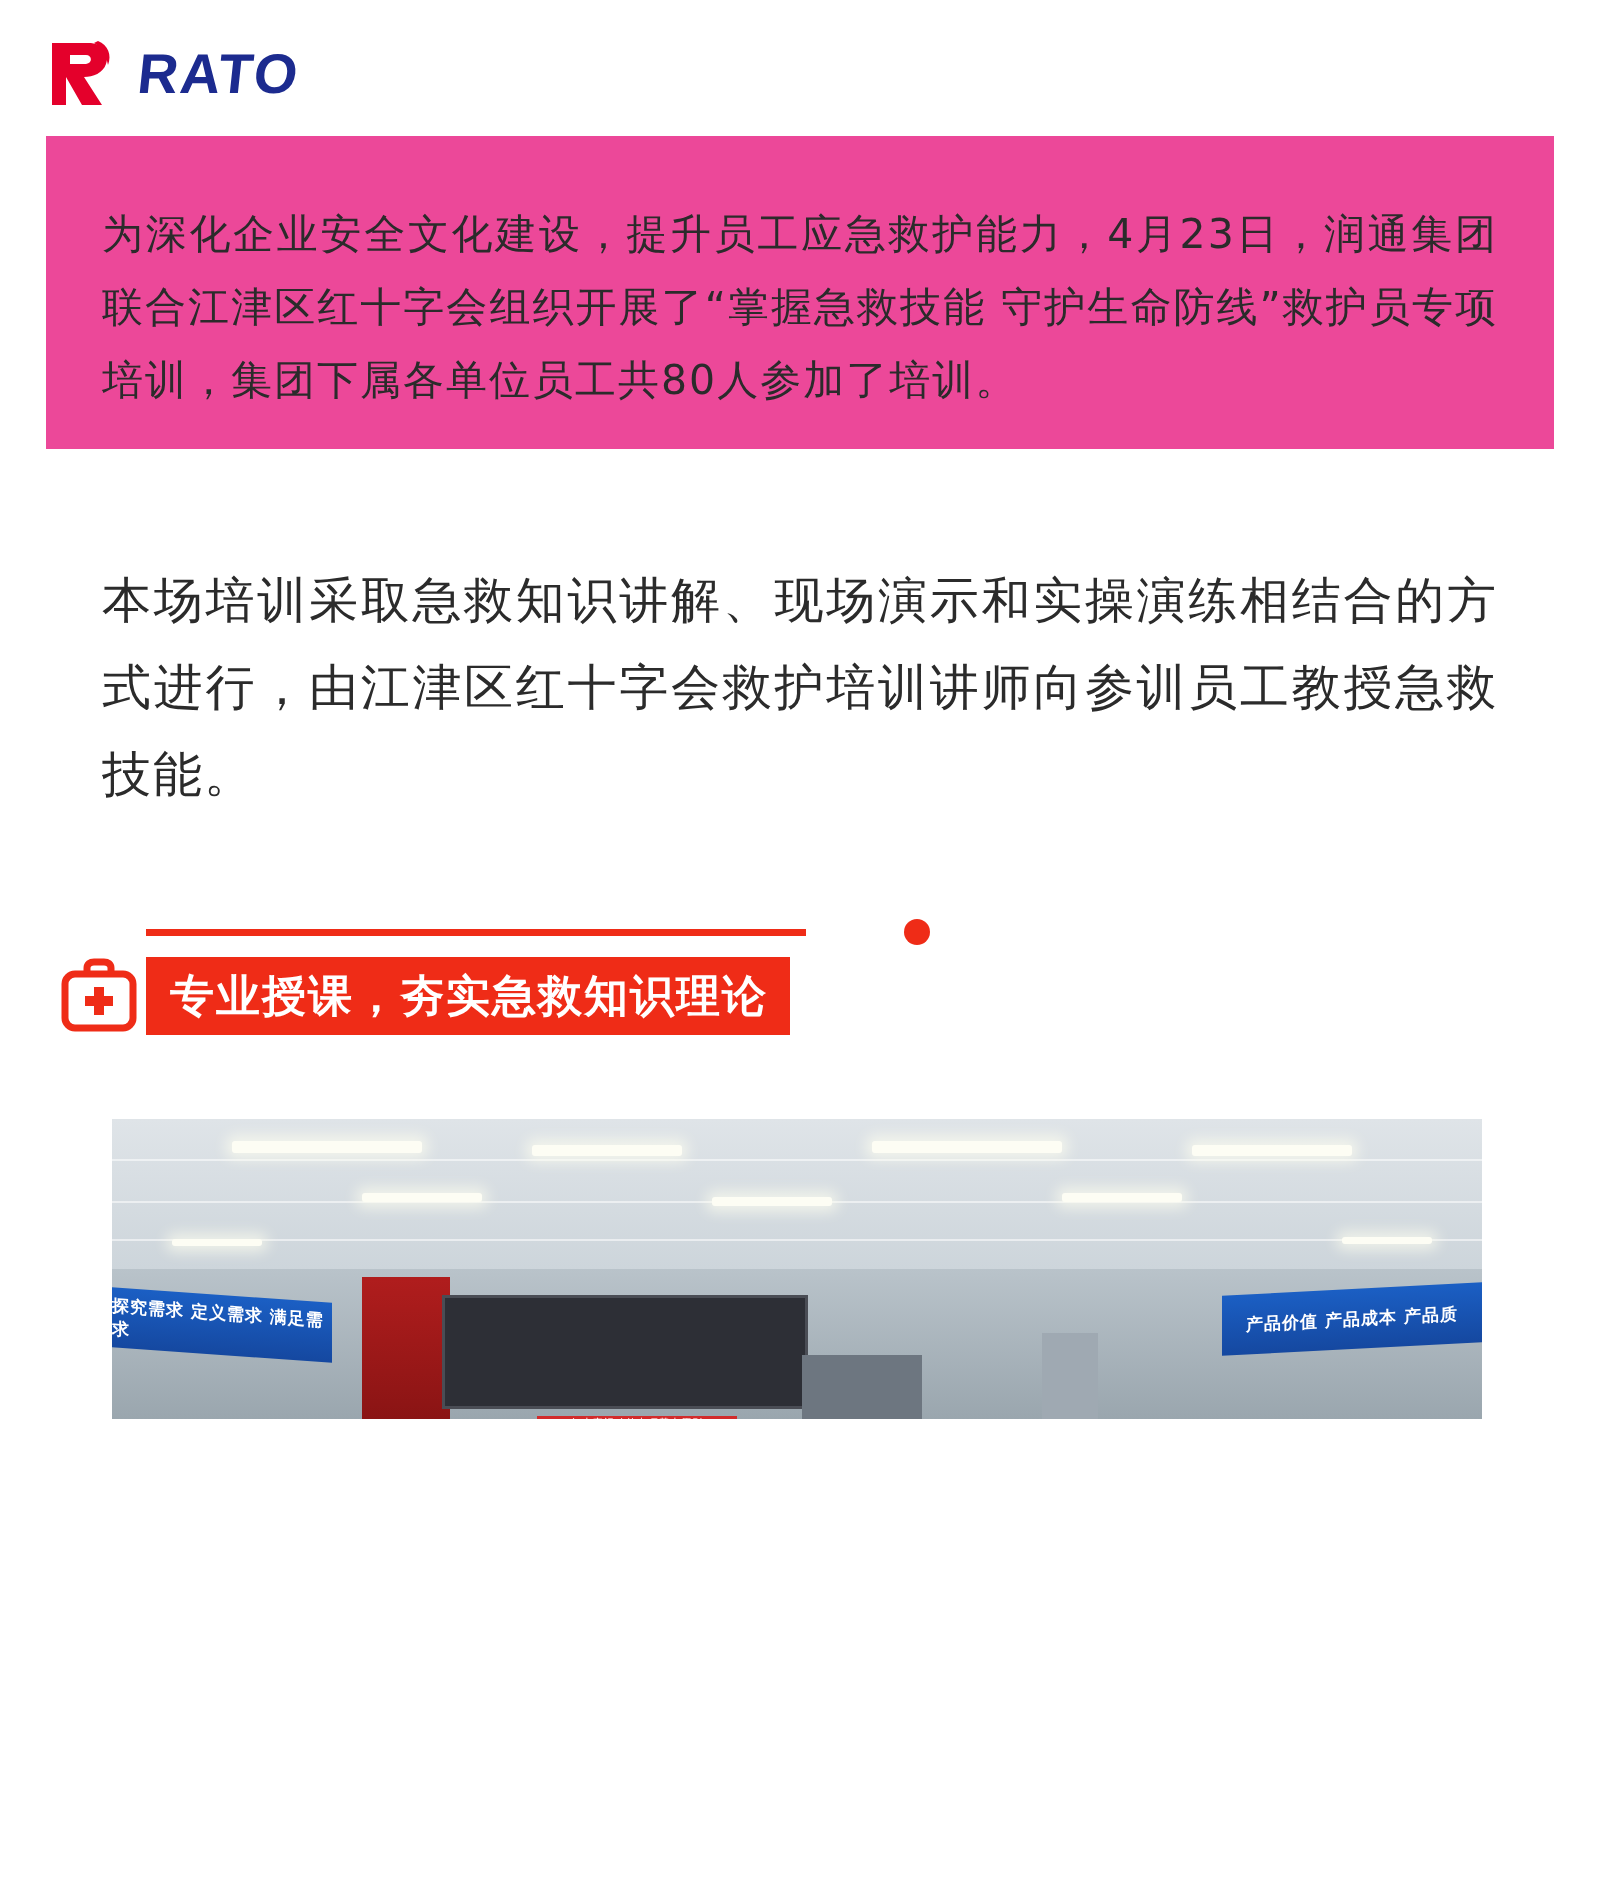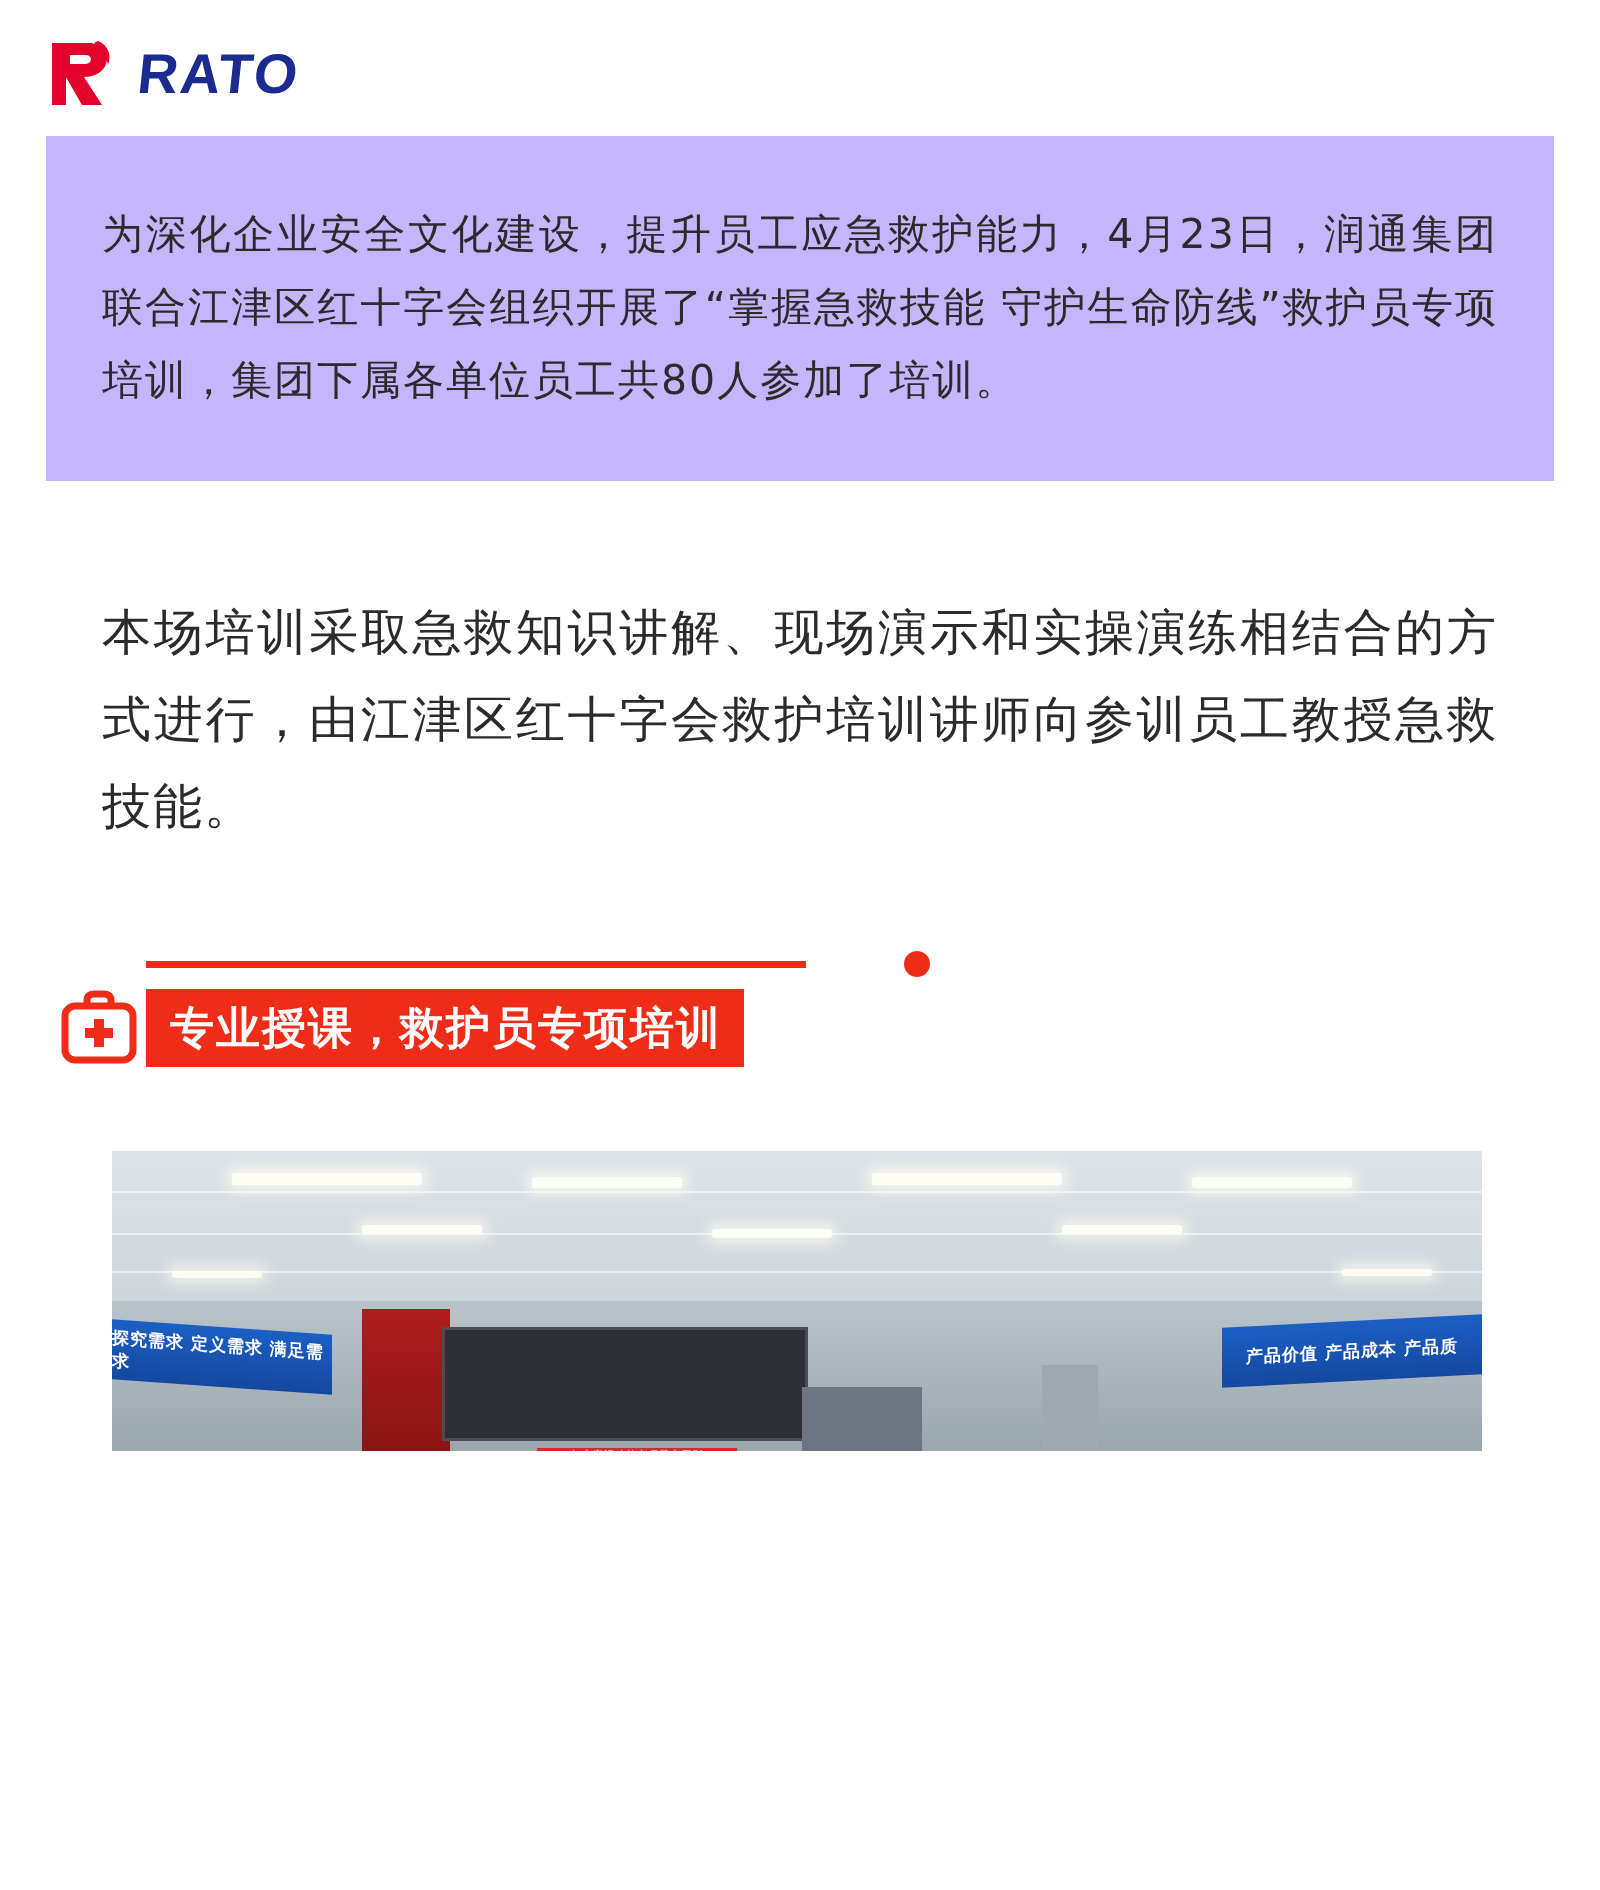--- a/index.html
+++ b/index.html
@@ -42,22 +42,22 @@
     letter-spacing: 2px;
     color: #1c2b8f;
     font-family: "Liberation Sans", "DejaVu Sans", sans-serif;
     line-height: 1;
     transform: skewX(-6deg);
   }
 
   
   .intro-panel {
     margin: 26px 46px 0 46px;
-    background: #c4b5fd;
-    padding: 62px 56px 64px 56px;
+    background: #ec4899;
+    padding: 62px 56px 32px 56px;
     box-sizing: border-box;
   }
   .intro-text {
     font-size: 41px;
     line-height: 1.78;
     letter-spacing: 2px;
     color: #2b2b2b;
     text-align: justify;
     font-family: "DejaVu Sans", "Liberation Sans", sans-serif;
     margin: 0;
@@ -259,21 +259,21 @@
   <div class="rule-dot"></div>
   <span class="kit-icon">
     <svg width="78" height="76" viewBox="0 0 78 76" xmlns="http://www.w3.org/2000/svg">
       <rect x="5" y="17" width="68" height="54" rx="10" ry="10" fill="none" stroke="#ef2c17" stroke-width="7"></rect>
       <path d="M27 17 V11 C27 7 30 5 34 5 H44 C48 5 51 7 51 11 V17" fill="none" stroke="#ef2c17" stroke-width="7"></path>
       <rect x="34" y="30" width="10" height="28" fill="#ef2c17"></rect>
       <rect x="25" y="39" width="28" height="10" fill="#ef2c17"></rect>
     </svg>
   </span>
   <div class="head-band">
-    <span class="head-band-text">专业授课，救护员专项培训</span>
+    <span class="head-band-text">专业授课，夯实急救知识理论</span>
   </div>
 </div>
 
 <div class="photo-wrap">
   <div class="photo">
     <div class="ceiling">
       <div class="ceil-line" style="left:0;top:40px;width:100%"></div>
       <div class="ceil-line" style="left:0;top:82px;width:100%"></div>
       <div class="ceil-line" style="left:0;top:120px;width:100%"></div>
       <div class="light" style="left:120px;top:22px;width:190px;height:12px;"></div>

